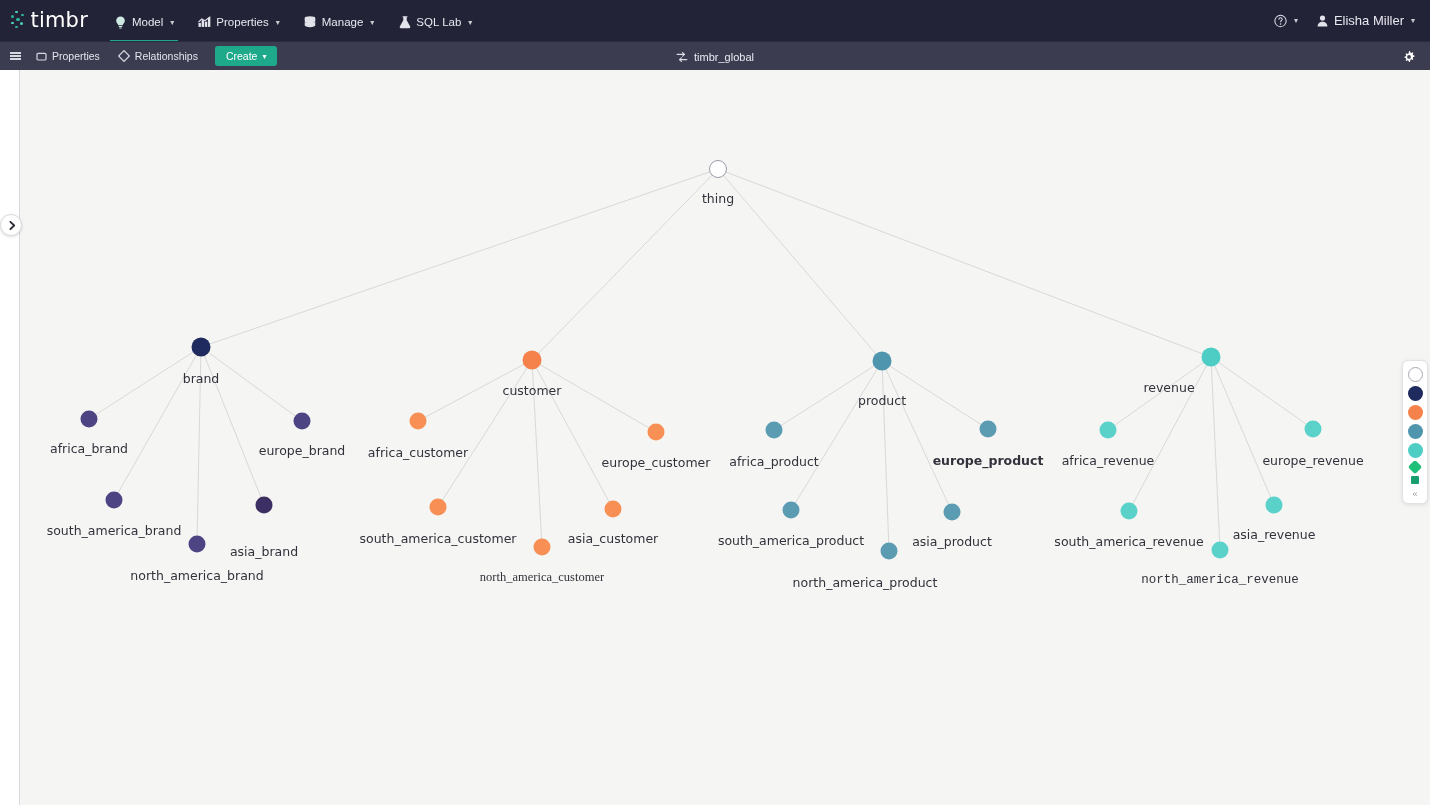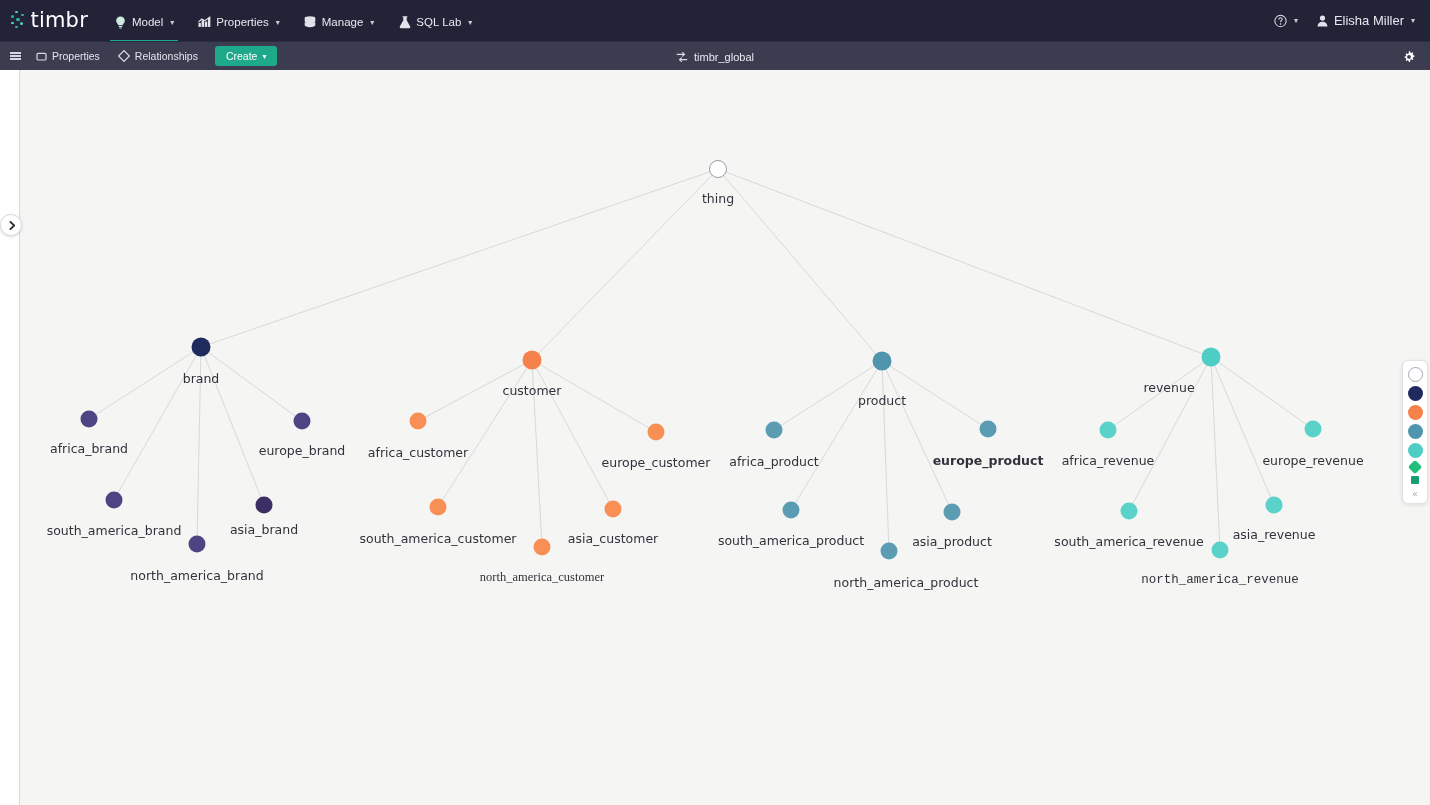--- a/index.html
+++ b/index.html
@@ -341,21 +341,21 @@
           <span class="dot" style="height: 17px; width: 17px; background: rgb(77, 68, 131);"></span>
         </div>
         <div class="node-label" style="left: 282px; top: 373px;">europe_brand</div>
         <div class="node" style="left: 94px; top: 430px;">
           <span class="dot" style="height: 17px; width: 17px; background: rgb(77, 68, 131);"></span>
         </div>
         <div class="node-label" style="left: 94px; top: 453px;">south_america_brand</div>
         <div class="node" style="left: 244px; top: 435px;">
           <span class="dot" style="height: 17px; width: 17px; background: rgb(59, 47, 99);"></span>
         </div>
-        <div class="node-label" style="left: 244px; top: 452px;">asia_brand</div>
+        <div class="node-label" style="left: 244px; top: 474px;">asia_brand</div>
         <div class="node" style="left: 177px; top: 474px;">
           <span class="dot" style="height: 17px; width: 17px; background: rgb(77, 68, 131);"></span>
         </div>
         <div class="node-label" style="left: 177px; top: 498px;">north_america_brand</div>
         <div class="node" style="left: 512px; top: 290px;">
           <span class="dot" style="height: 19px; width: 19px; background: rgb(245, 130, 74);"></span>
         </div>
         <div class="node-label" style="left: 512px; top: 313px;">customer</div>
         <div class="node" style="left: 398px; top: 351px;">
           <span class="dot" style="height: 17px; width: 17px; background: rgb(248, 144, 85);"></span>
@@ -393,21 +393,21 @@
           <span class="dot" style="height: 17px; width: 17px; background: rgb(91, 156, 179);"></span>
         </div>
         <div class="node-label" style="left: 771px; top: 463px;">south_america_product</div>
         <div class="node" style="left: 932px; top: 442px;">
           <span class="dot" style="height: 17px; width: 17px; background: rgb(91, 156, 179);"></span>
         </div>
         <div class="node-label" style="left: 932px; top: 464px;">asia_product</div>
         <div class="node" style="left: 869px; top: 481px;">
           <span class="dot" style="height: 17px; width: 17px; background: rgb(91, 156, 179);"></span>
         </div>
-        <div class="node-label" style="left: 886px; top: 505px;">north_america_product</div>
+        <div class="node-label" style="left: 845px; top: 505px;">north_america_product</div>
         <div class="node" style="left: 1191px; top: 287px;">
           <span class="dot" style="height: 19px; width: 19px; background: rgb(78, 205, 196);"></span>
         </div>
         <div class="node-label" style="left: 1149px; top: 310px;">revenue</div>
         <div class="node" style="left: 1088px; top: 360px;">
           <span class="dot" style="height: 17px; width: 17px; background: rgb(90, 210, 202);"></span>
         </div>
         <div class="node-label" style="left: 1088px; top: 383px;">africa_revenue</div>
         <div class="node" style="left: 1293px; top: 359px;">
           <span class="dot" style="height: 17px; width: 17px; background: rgb(90, 210, 202);"></span>

